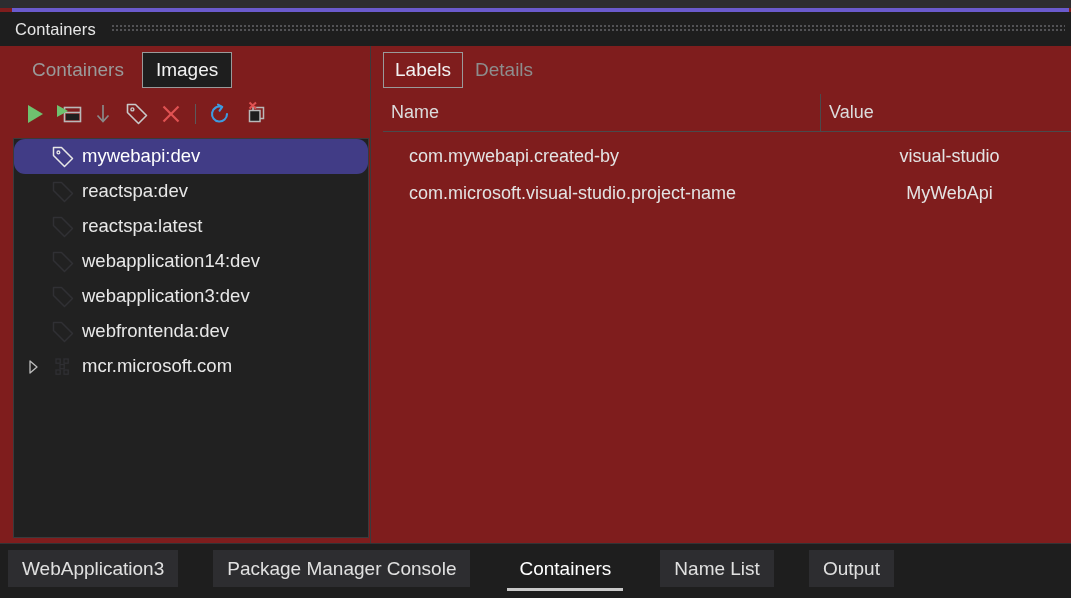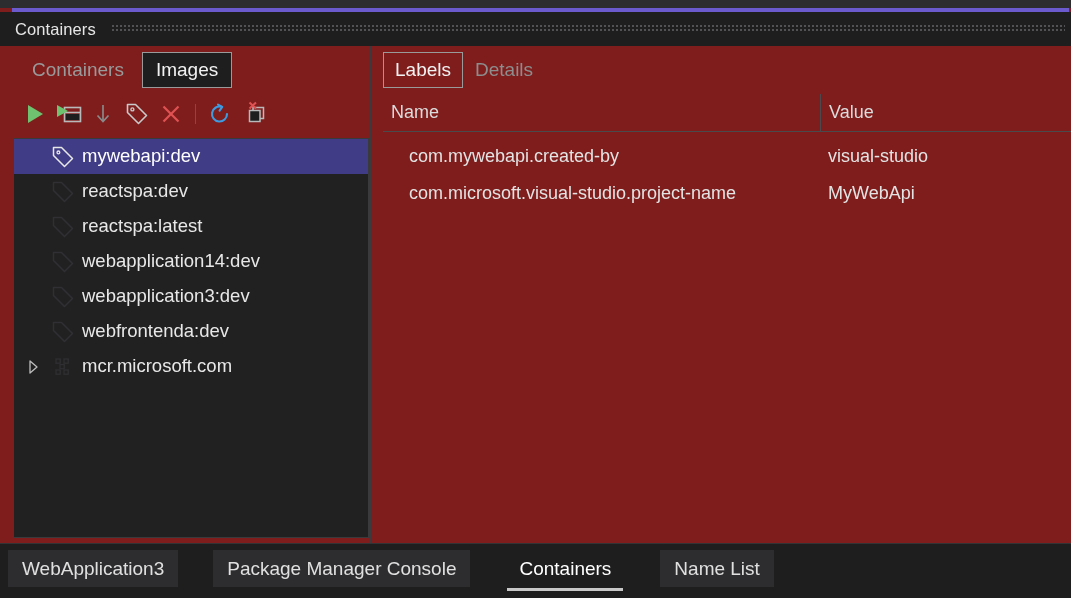--- a/index.html
+++ b/index.html
@@ -143,20 +143,21 @@
   .tree-row {
     height: 35px;
     display: flex;
     align-items: center;
     padding-left: 6px;
     cursor: default;
     white-space: nowrap;
   }
   .tree-row.selected {
     background: #413c86;
+    border-radius: 11px;
   }
   .tree-expander {
     width: 26px;
     flex: 0 0 26px;
     display: flex;
     align-items: center;
     justify-content: center;
   }
   .tree-icon {
     width: 34px;
@@ -240,21 +241,21 @@
     cursor: default;
   }
   .grid-row .cell {
     font-size: 18px;
     color: #e3e3e3;
     padding-left: 8px;
     white-space: nowrap;
     overflow: hidden;
   }
   .cell-name  { width: 437px; flex: 0 0 437px; padding-left: 26px !important; }
-  .cell-value { flex: 1 1 auto; padding-left: 8px; }
+  .cell-value { flex: 1 1 auto; padding-left: 8px; text-align: center; }
 
   
   .bottom-strip {
     height: 55px;
     flex: 0 0 auto;
     background: #1e1e1e;
     display: flex;
     align-items: flex-start;
     padding-left: 8px;
     padding-top: 6px;
@@ -497,15 +498,16 @@
         </div>
       </div>
     </div>
   </div>
 
   <div class="bottom-strip">
     <div class="bottom-tab">WebApplication3</div>
     <div class="bottom-tab">Package Manager Console</div>
     <div class="bottom-tab active">Containers</div>
     <div class="bottom-tab">Name List</div>
+    <div class="bottom-tab">Output</div>
   </div>
 
 </div>
 
 </body></html>

